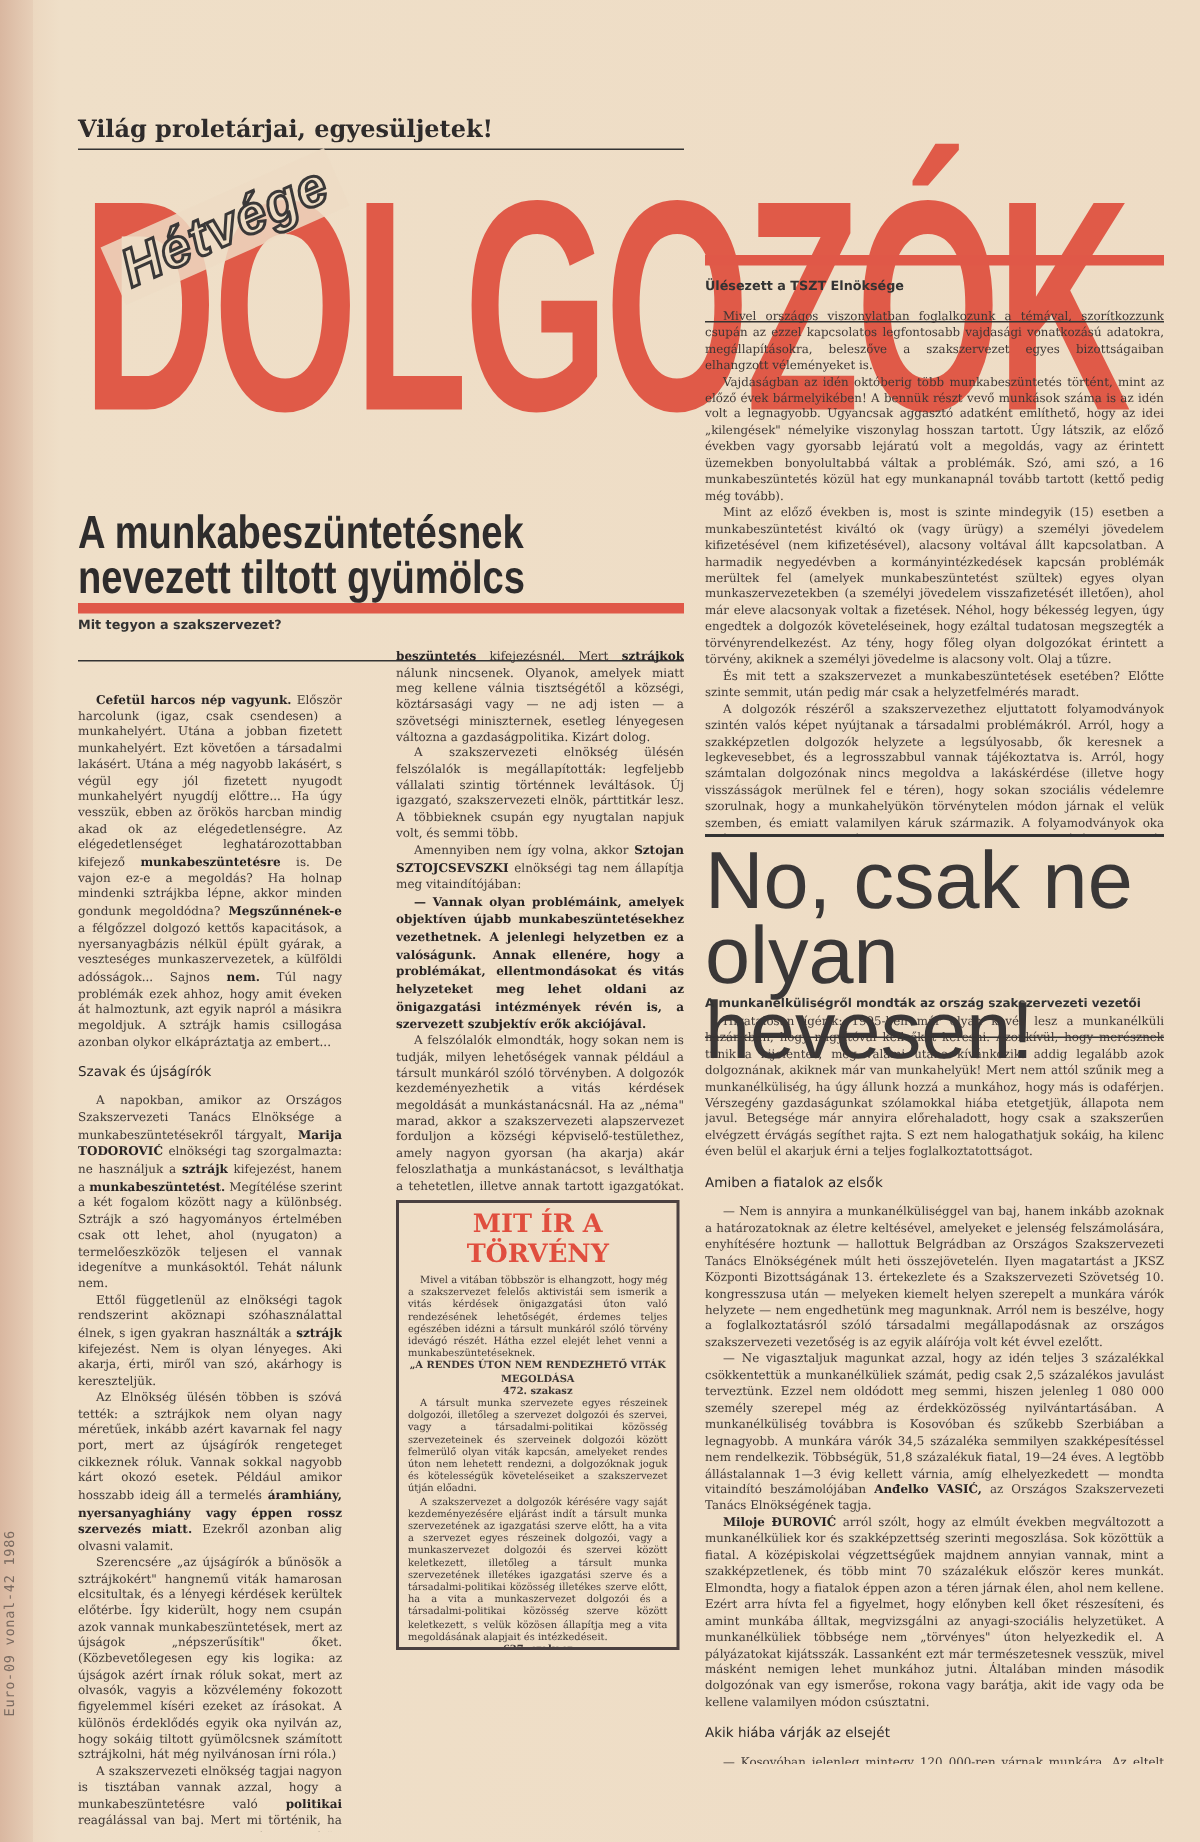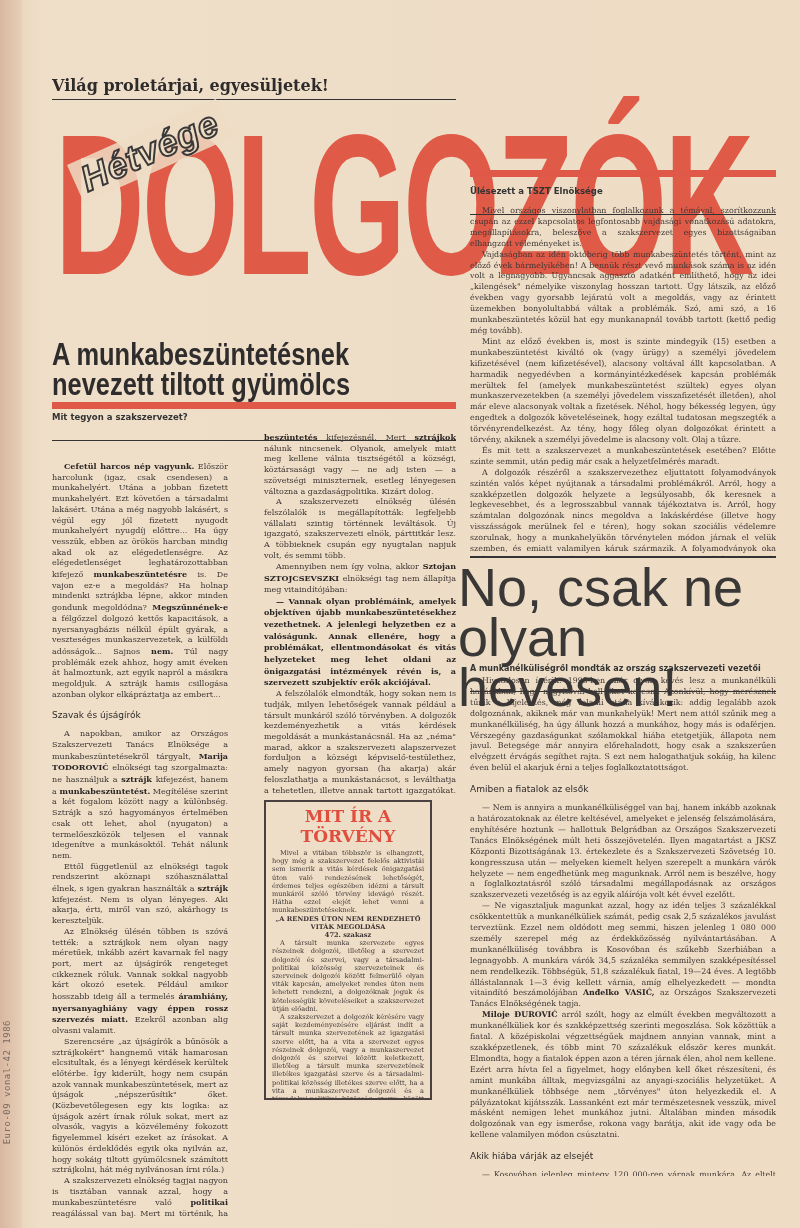--- a/index.html
+++ b/index.html
@@ -75,21 +75,21 @@
     font-size: 8px; line-height: 10.7px; color: #3d3634;
     text-align: justify; hyphens: auto; overflow: hidden;
   }
   .col p { text-indent: 12px; }
   .col b { color: #2a2525; }
   .col .sub {
     font-family: "DejaVu Sans", sans-serif; font-weight: normal;
     font-size: 9px; margin: 10px 0 8px 0; text-indent: 0; color: #2e2a2a;
   }
   .law-box {
-    position: absolute; left: 264px; top: 800px; width: 168px; height: 300px;
+    position: absolute; left: 264px; top: 800px; width: 189px; height: 300px;
     border: 2px solid #4a4040; padding: 4px 6px;
     font-family: "DejaVu Serif", serif; font-size: 6.6px; line-height: 8.2px;
     color: #3d3634; text-align: justify; overflow: hidden;
   }
   .law-title {
     text-align: center; font-family: "DejaVu Serif", serif; font-weight: bold;
     font-size: 17px; line-height: 20px; color: #e04e3e; margin-bottom: 3px;
   }
   .law-box p { text-indent: 8px; }
   .law-box .heading { text-align: center; font-weight: bold; text-indent: 0; }
@@ -153,21 +153,21 @@
   <div class="kicker" style="left:470px; top:186px; width:306px;">Ülésezett a TSZT Elnöksége</div>
   <div class="col" id="right-top-body" style="left:470px; top:206px; width:306px; height:350px; font-size:7.9px; line-height:10.9px;">
       <p>Mivel országos viszonylatban foglalkozunk a témával, szorítkozzunk csupán az ezzel kapcsolatos legfontosabb vajdasági vonatkozású adatokra, megállapításokra, beleszőve a szakszervezet egyes bizottságaiban elhangzott véleményeket is.</p>
       <p>Vajdaságban az idén októberig több munkabeszüntetés történt, mint az előző évek bármelyikében! A bennük részt vevő munkások száma is az idén volt a legnagyobb. Ugyancsak aggasztó adatként említhető, hogy az idei „kilengések" némelyike viszonylag hosszan tartott. Úgy látszik, az előző években vagy gyorsabb lejáratú volt a megoldás, vagy az érintett üzemekben bonyolultabbá váltak a problémák. Szó, ami szó, a 16 munkabeszüntetés közül hat egy munkanapnál tovább tartott (kettő pedig még tovább).</p>
       <p>Mint az előző években is, most is szinte mindegyik (15) esetben a munkabeszüntetést kiváltó ok (vagy ürügy) a személyi jövedelem kifizetésével (nem kifizetésével), alacsony voltával állt kapcsolatban. A harmadik negyedévben a kormányintézkedések kapcsán problémák merültek fel (amelyek munkabeszüntetést szültek) egyes olyan munkaszervezetekben (a személyi jövedelem visszafizetését illetően), ahol már eleve alacsonyak voltak a fizetések. Néhol, hogy békesség legyen, úgy engedtek a dolgozók követeléseinek, hogy ezáltal tudatosan megszegték a törvényrendelkezést. Az tény, hogy főleg olyan dolgozókat érintett a törvény, akiknek a személyi jövedelme is alacsony volt. Olaj a tűzre.</p>
       <p>És mit tett a szakszervezet a munkabeszüntetések esetében? Előtte szinte semmit, után pedig már csak a helyzetfelmérés maradt.</p>
       <p>A dolgozók részéről a szakszervezethez eljuttatott folyamodványok szintén valós képet nyújtanak a társadalmi problémákról. Arról, hogy a szakképzetlen dolgozók helyzete a legsúlyosabb, ők keresnek a legkevesebbet, és a legrosszabbul vannak tájékoztatva is. Arról, hogy számtalan dolgozónak nincs megoldva a lakáskérdése (illetve hogy visszásságok merülnek fel e téren), hogy sokan szociális védelemre szorulnak, hogy a munkahelyükön törvénytelen módon járnak el velük szemben, és emiatt valamilyen káruk származik. A folyamodványok oka talán abban az esetben áll legközelebb a munka beszüntetéséhez — habár jellegénél fogva mind a két dolog az elégedetlenség kifejezője —, amikor csoportosan benyújtott folyamodványokról van szó.</p>
     </div>
   <div class="divider" style="left:470px; top:556px; width:306px;"></div>
 
-  <div class="headline-right" style="left:458px; top:562px; font-size:54px; line-height:50px;">
+  <div class="headline-right" style="left:470px; top:562px; font-size:54px; line-height:50px;">
     <div>No, csak ne</div>
     <div>olyan hevesen!</div>
   </div>
   <div class="kicker" style="left:470px; top:664px; width:306px; font-size:8px;">A munkanélküliségről mondták az ország szakszervezeti vezetői</div>
   <div class="col" id="right-bottom-body" style="left:470px; top:676px; width:306px; height:500px; font-size:7.9px; line-height:10.9px;">
       <p>Hivatalosan ígérik: 1995-ben már olyan kevés lesz a munkanélküli hazánkban, hogy nagyítóval kell őket keresni. Azonkívül, hogy merésznek tűnik a kijelentés, még valami utána kívánkozik: addig legalább azok dolgoznának, akiknek már van munkahelyük! Mert nem attól szűnik meg a munkanélküliség, ha úgy állunk hozzá a munkához, hogy más is odaférjen. Vérszegény gazdaságunkat szólamokkal hiába etetgetjük, állapota nem javul. Betegsége már annyira előrehaladott, hogy csak a szakszerűen elvégzett érvágás segíthet rajta. S ezt nem halogathatjuk sokáig, ha kilenc éven belül el akarjuk érni a teljes foglalkoztatottságot.</p>
       <div class="sub">Amiben a fiatalok az elsők</div>
       <p>— Nem is annyira a munkanélküliséggel van baj, hanem inkább azoknak a határozatoknak az életre keltésével, amelyeket e jelenség felszámolására, enyhítésére hoztunk — hallottuk Belgrádban az Országos Szakszervezeti Tanács Elnökségének múlt heti összejövetelén. Ilyen magatartást a JKSZ Központi Bizottságának 13. értekezlete és a Szakszervezeti Szövetség 10. kongresszusa után — melyeken kiemelt helyen szerepelt a munkára várók helyzete — nem engedhetünk meg magunknak. Arról nem is beszélve, hogy a foglalkoztatásról szóló társadalmi megállapodásnak az országos szakszervezeti vezetőség is az egyik aláírója volt két évvel ezelőtt.</p>
       <p>— Ne vigasztaljuk magunkat azzal, hogy az idén teljes 3 százalékkal csökkentettük a munkanélküliek számát, pedig csak 2,5 százalékos javulást terveztünk. Ezzel nem oldódott meg semmi, hiszen jelenleg 1 080 000 személy szerepel még az érdekközösség nyilvántartásában. A munkanélküliség továbbra is Kosovóban és szűkebb Szerbiában a legnagyobb. A munkára várók 34,5 százaléka semmilyen szakképesítéssel nem rendelkezik. Többségük, 51,8 százalékuk fiatal, 19—24 éves. A legtöbb állástalannak 1—3 évig kellett várnia, amíg elhelyezkedett — mondta vitaindító beszámolójában <b>Anđelko VASIĆ,</b> az Országos Szakszervezeti Tanács Elnökségének tagja.</p>
       <p><b>Miloje ĐUROVIĆ</b> arról szólt, hogy az elmúlt években megváltozott a munkanélküliek kor és szakképzettség szerinti megoszlása. Sok közöttük a fiatal. A középiskolai végzettségűek majdnem annyian vannak, mint a szakképzetlenek, és több mint 70 százalékuk először keres munkát. Elmondta, hogy a fiatalok éppen azon a téren járnak élen, ahol nem kellene. Ezért arra hívta fel a figyelmet, hogy előnyben kell őket részesíteni, és amint munkába álltak, megvizsgálni az anyagi-szociális helyzetüket. A munkanélküliek többsége nem „törvényes" úton helyezkedik el. A pályázatokat kijátsszák. Lassanként ezt már természetesnek vesszük, mivel másként nemigen lehet munkához jutni. Általában minden második dolgozónak van egy ismerőse, rokona vagy barátja, akit ide vagy oda be kellene valamilyen módon csúsztatni.</p>

